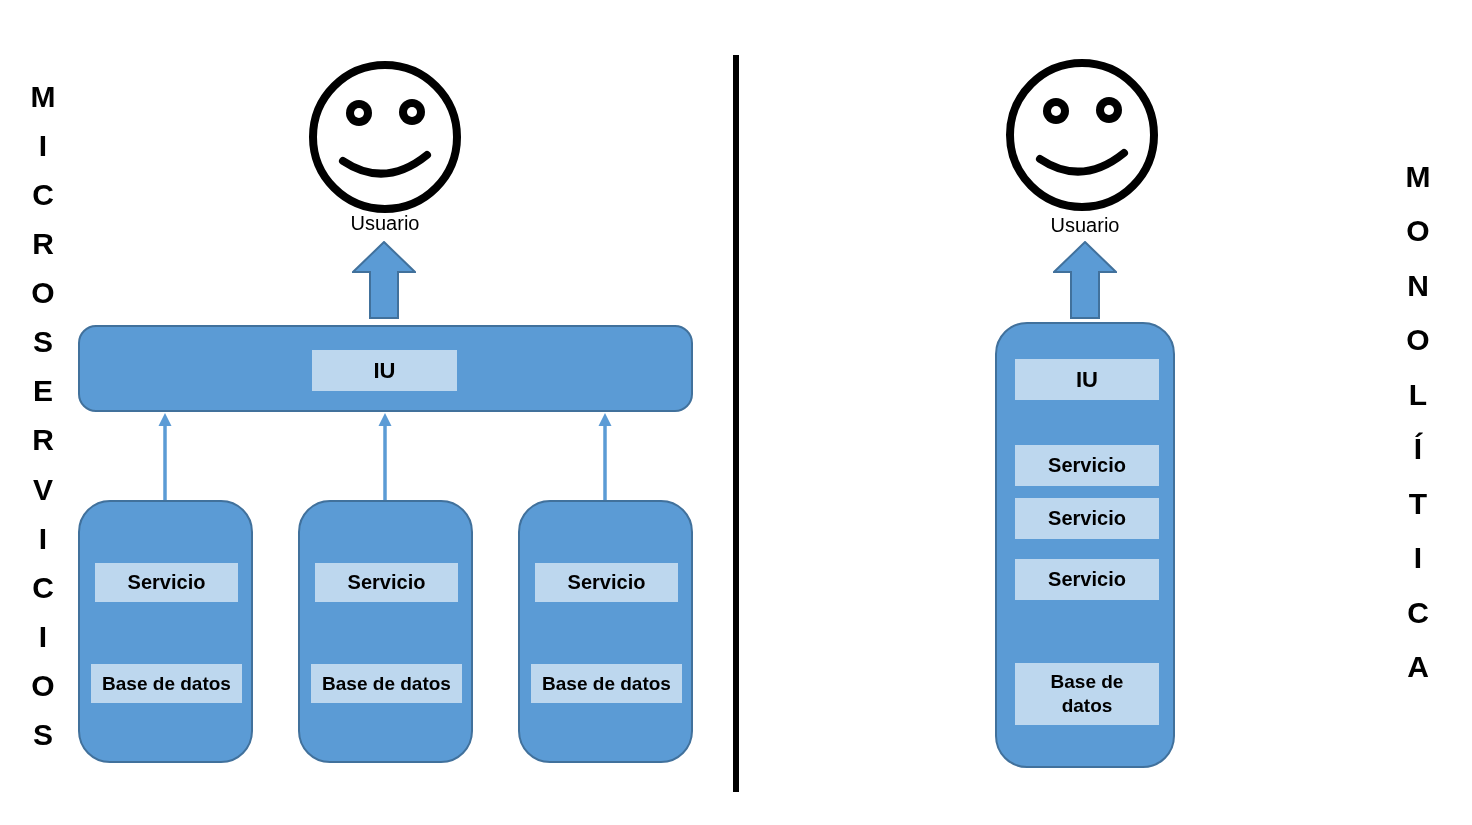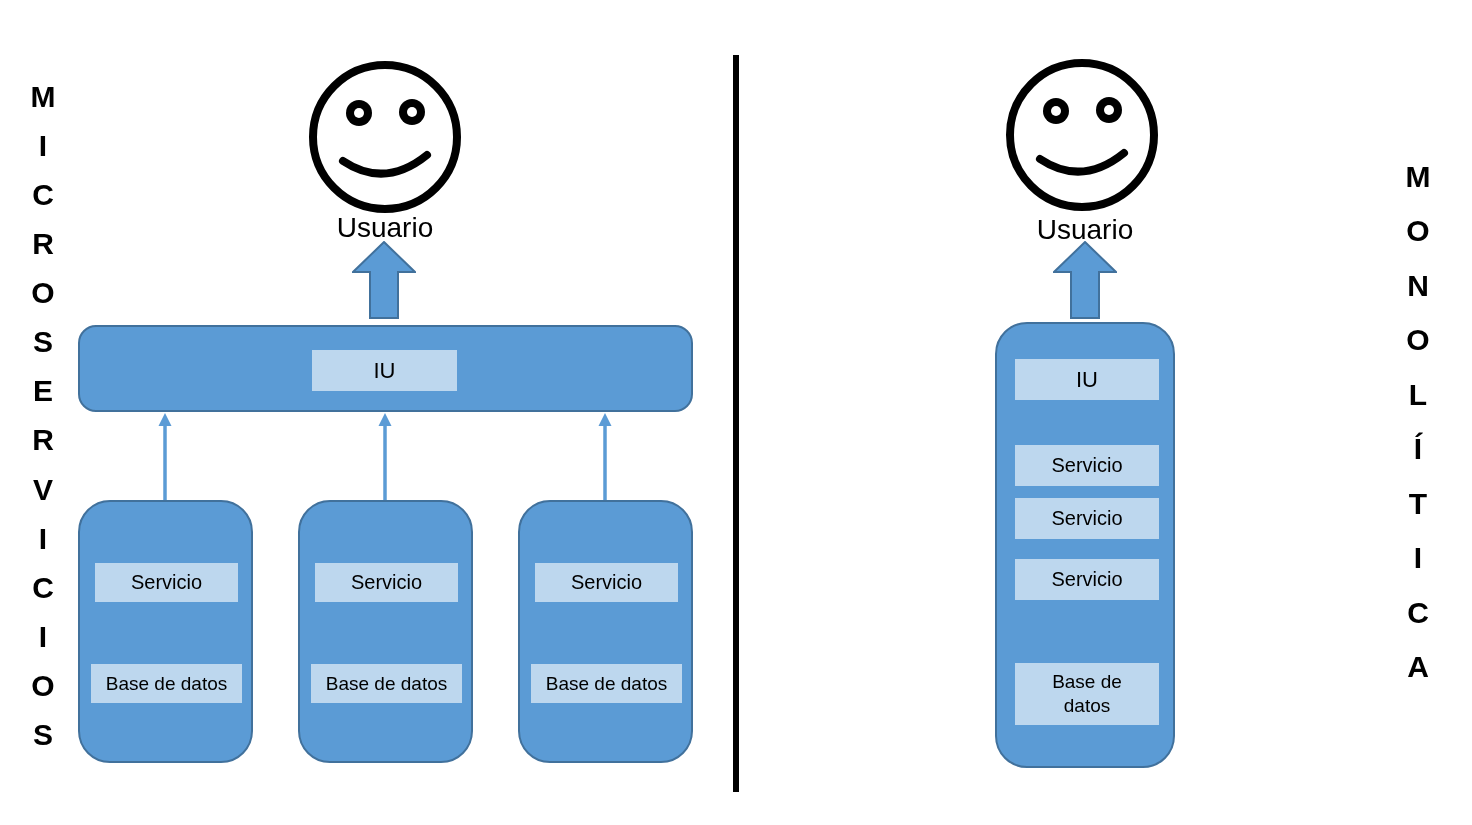--- a/index.html
+++ b/index.html
@@ -38,21 +38,21 @@
     position: absolute;
     left: 733px; top: 55px;
     width: 6px; height: 737px;
     background: var(--divider);
   }
 
   .user-label {
     position: absolute;
     width: 170px;
     text-align: center;
-    font-size: 28px;
+    font-size: 20px;
   }
   #user-label-left  { left: 300px;  top: 212px; }
   #user-label-right { left: 1000px; top: 214px; }
 
   
   .shape {
     position: absolute;
     background: var(--shape-fill);
     border: 2px solid var(--shape-border);
     box-sizing: border-box;
@@ -66,20 +66,21 @@
 
   
   .light-label {
     position: absolute;
     background: var(--label-fill);
     display: flex;
     align-items: center;
     justify-content: center;
     text-align: center;
     line-height: 1.25;
+    font-weight: bold;
   }
   #iu-label-left { left: 312px; top: 350px; width: 145px; height: 41px; font-size: 22px; }
   .svc-label { left: 15px; top: 61px;  width: 143px; height: 39px; font-size: 20px; }
   .db-label  { left: 11px; top: 162px; width: 151px; height: 39px; font-size: 19px; }
 
   .mono-label { left: 18px; width: 144px; }
   #mono-iu   { top: 35px;  height: 41px; font-size: 22px; }
   #mono-svc-1 { top: 121px; height: 41px; font-size: 20px; }
   #mono-svc-2 { top: 174px; height: 41px; font-size: 20px; }
   #mono-svc-3 { top: 235px; height: 41px; font-size: 20px; }

